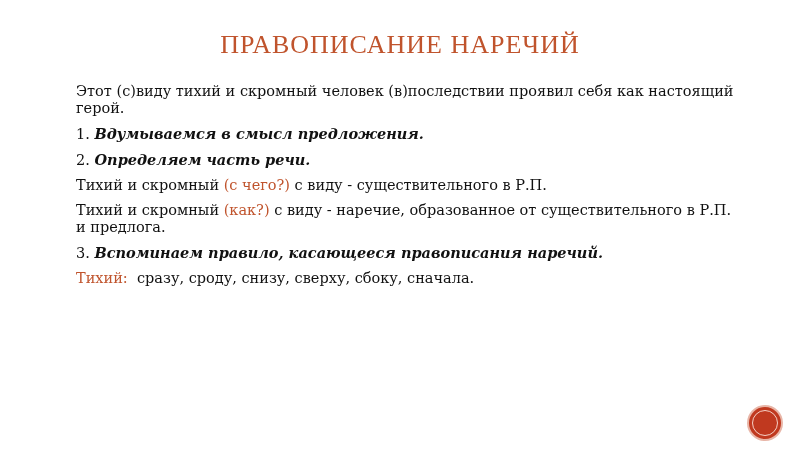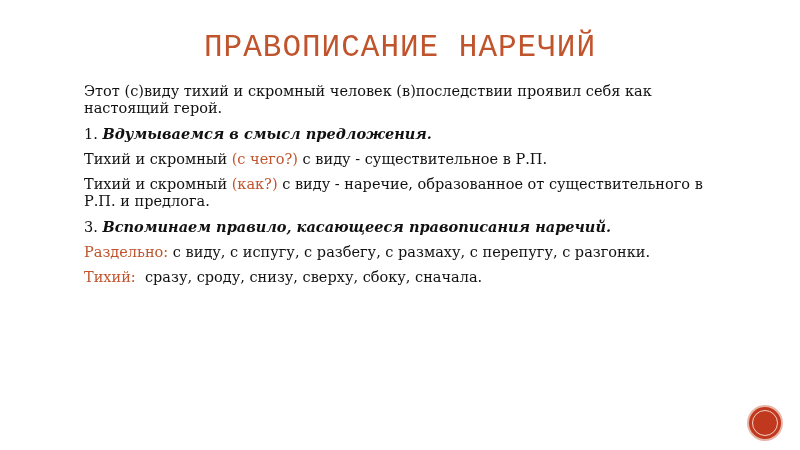--- a/index.html
+++ b/index.html
@@ -2,48 +2,48 @@
 <html><head>
 <meta charset="utf-8">
 <style>
   html, body { margin: 0; padding: 0; }
   body {
     width: 800px; height: 450px; background: #ffffff; position: relative; overflow: hidden;
     font-family: "Liberation Serif", "DejaVu Serif", serif;
   }
   .title {
     position: absolute; left: 0; top: 30px; width: 800px; text-align: center;
-    color: #c0542d; font-size: 31px; letter-spacing: 1px;
-    font-family: Liberation Mono, monospace; font-weight: normal;
+    color: #c0542d; font-size: 26px; letter-spacing: 1px;
+    font-family: Liberation Serif, serif; font-weight: normal;
   }
   .content {
     position: absolute; left: 76px; top: 83px; width: 660px;
     font-family: "DejaVu Serif", serif; font-size: 14.5px; color: #111; line-height: 17px;
   }
-  .content p { margin: 0 0 8px 8px; }
+  .content p { margin: 0 0 8px 0; }
   .accent { color: #c0542d; }
   .bi { font-weight: bold; font-style: italic; }
   .it-accent { color: #c0542d; }
   .badge {
     position: absolute; left: 749px; top: 407px; width: 32px; height: 32px; border-radius: 50%;
     background: #c0391f; box-shadow: 0 0 0 2px #e8b6a8;
   }
   .badge::after {
     content: ""; position: absolute; left: 3px; top: 3px; width: 24px; height: 24px; border-radius: 50%;
     border: 1px solid #f5d0c5;
   }
 </style>
 </head>
 <body>
 
 <div class="title">ПРАВОПИСАНИЕ НАРЕЧИЙ</div>
 
 <div class="content">
   <p>Этот (с)виду тихий и скромный человек (в)последствии проявил себя как настоящий герой.</p>
   <p><span>1. </span><span class="bi">Вдумываемся в смысл предложения.</span></p>
-  <p><span>Тихий и скромный </span><span class="it-accent">(с чего?)</span><span> с виду - существительное в Р.П.</span></p>
+  <p><span>2. </span><span class="bi">Определяем часть речи.</span></p>
+  <p><span>Тихий и скромный </span><span class="it-accent">(с чего?)</span><span> с виду - существительного в Р.П.</span></p>
   <p><span>Тихий и скромный </span><span class="it-accent">(как?)</span><span> с виду - наречие, образованное от существительного в Р.П. и предлога.</span></p>
   <p><span>3. </span><span class="bi">Вспоминаем правило, касающееся правописания наречий.</span></p>
-  <p><span class="accent">Раздельно:</span><span> с виду, с испугу, с разбегу, с размаху, с перепугу, с разгонки.</span></p>
   <p><span class="accent">Тихий:</span><span style="white-space:pre">  сразу, сроду, снизу, сверху, сбоку, сначала.</span></p>
 </div>
 
 <div class="badge"></div>
 
 </body></html>

